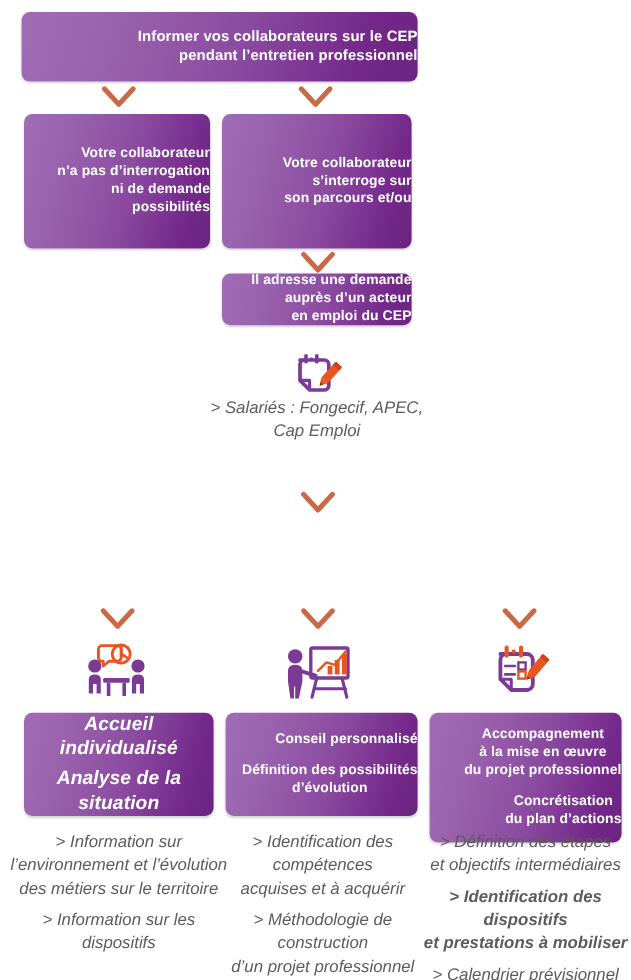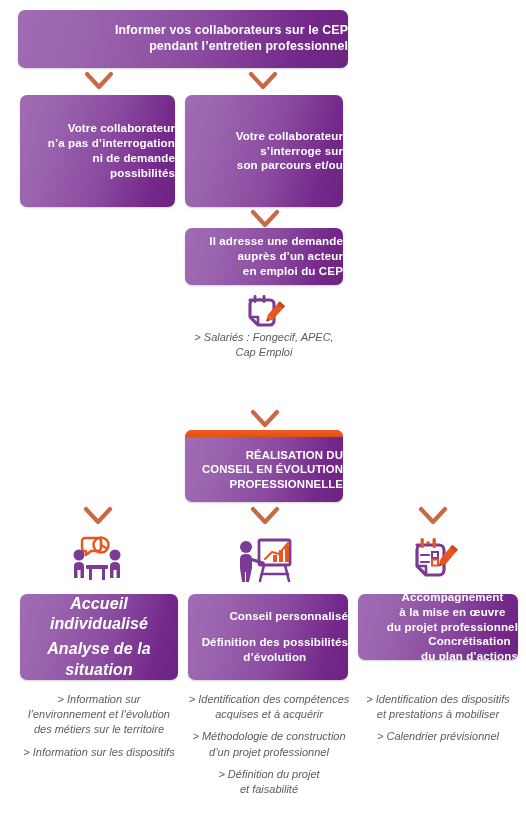--- a/index.html
+++ b/index.html
@@ -65,21 +65,21 @@
   .icon { position: absolute; }
   .icon svg { display: block; }
 
   
   .caption {
     position: absolute;
     box-sizing: border-box;
     text-align: center;
     font-style: italic;
     color: #5c5c5c;
-    font-size: 11px;
+    font-size: 14px;
     line-height: 1.38;
   }
   .caption p { margin: 0 0 8px 0; }
   .caption p:last-child { margin-bottom: 0; }
 
   .cap-tight p { margin-bottom: 7px; }
 </style>
 </head>
 <body>
 
@@ -114,21 +114,21 @@
     <span class="ln">s’interroge sur</span>
     <span class="ln">son parcours et/ou</span>
   </div>
 
   <div class="chev" style="left:250px; top:208px;">
     <svg width="30" height="22" viewBox="0 0 30 22" aria-hidden="true">
       <path d="M3 4 L15 17 L27 4" fill="none" stroke="#c96a46" stroke-width="4.2" stroke-linecap="round" stroke-linejoin="round"></path>
     </svg>
   </div>
 
-  <div class="pbox" style="left:185px; top:228px; width:158px; height:57px; font-size:11.6px;">
+  <div class="pbox" style="left:185px; top:228px; width:158px; height:43px; font-size:11.6px;">
     <span class="ln">Il adresse une demande</span>
     <span class="ln">auprès d’un acteur</span>
     <span class="ln">en emploi du CEP</span>
   </div>
 
   <div class="icon" style="left:243px; top:292px;">
     <svg width="42" height="38" viewBox="0 0 42 38" aria-hidden="true">
 
       <path d="M7 8 h20 a4 4 0 0 1 4 4 v17 a4 4 0 0 1 -4 4 h-12 l-8 -8 v-13 a4 4 0 0 1 4 -4 z" fill="none" stroke="#7b3b94" stroke-width="3.1" stroke-linejoin="round"></path>
 
@@ -152,26 +152,20 @@
     <p style="white-space:pre-line;">&gt; Salariés : Fongecif, APEC,
 Cap Emploi</p>
   </div>
 
   <div class="chev" style="left:250px; top:408px;">
     <svg width="30" height="22" viewBox="0 0 30 22" aria-hidden="true">
       <path d="M3 4 L15 17 L27 4" fill="none" stroke="#c96a46" stroke-width="4.2" stroke-linecap="round" stroke-linejoin="round"></path>
     </svg>
   </div>
 
-  <div class="pbox with-bar" style="left:185px; top:430px; width:158px; height:72px; font-size:11.4px; padding-top:7px;">
-    <div class="topbar"></div>
-    <span class="ln">RÉALISATION DU</span>
-    <span class="ln">CONSEIL EN ÉVOLUTION</span>
-    <span class="ln">PROFESSIONNELLE</span>
-  </div>
 
   <div class="chev" style="left:83px; top:505px;">
     <svg width="30" height="22" viewBox="0 0 30 22" aria-hidden="true">
       <path d="M3 4 L15 17 L27 4" fill="none" stroke="#c96a46" stroke-width="4.2" stroke-linecap="round" stroke-linejoin="round"></path>
     </svg>
   </div>
   <div class="chev" style="left:250px; top:505px;">
     <svg width="30" height="22" viewBox="0 0 30 22" aria-hidden="true">
       <path d="M3 4 L15 17 L27 4" fill="none" stroke="#c96a46" stroke-width="4.2" stroke-linecap="round" stroke-linejoin="round"></path>
     </svg>
@@ -271,28 +265,30 @@
 
       <g transform="rotate(40 34 26)">
         <rect x="30.6" y="9" width="7.4" height="19" rx="1" fill="#e8551f"></rect>
         <rect x="30.6" y="9" width="7.4" height="3.6" rx="1" fill="#c9471a"></rect>
         <path d="M30.6 28 L34.3 34 L38 28 z" fill="#e8551f"></path>
         <path d="M32.7 31.4 L34.3 34 L35.9 31.4 z" fill="#7a3a1a"></path>
       </g>
     </svg>
   </div>
 
-  <div class="pbox" style="left:358px; top:594px; width:160px; height:66px; font-size:11.6px;">
+  <div class="pbox" style="left:358px; top:594px; width:160px; height:108px; font-size:11.6px;">
     <span class="ln" style="white-space:pre-line;">Accompagnement
 à la mise en œuvre
 du projet professionnel</span>
     <span class="gap"></span>
     <span class="ln" style="white-space:pre-line;">Concrétisation
 du plan d’actions</span>
   </div>
 
   <div class="caption cap-tight" style="left:352px; top:692px; width:172px;">
-    <p style="white-space:pre-line;">&gt; Identification des dispositifs
+    <p style="white-space:pre-line;">&gt; Définition des étapes
+et objectifs intermédiaires</p>
+    <p style="white-space:pre-line;font-weight:bold;">&gt; Identification des dispositifs
 et prestations à mobiliser</p>
     <p style="white-space:pre-line;">&gt; Calendrier prévisionnel</p>
   </div>
 
 </div>
 
 </body></html>

